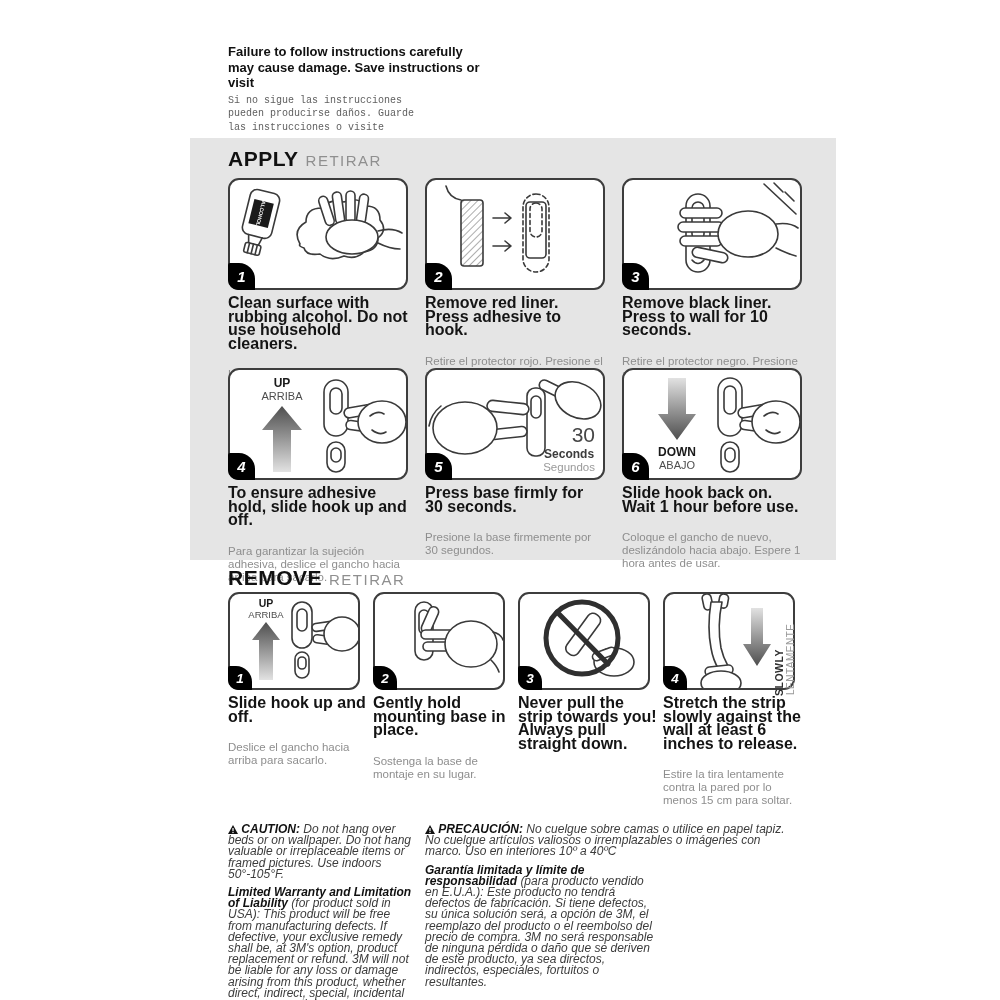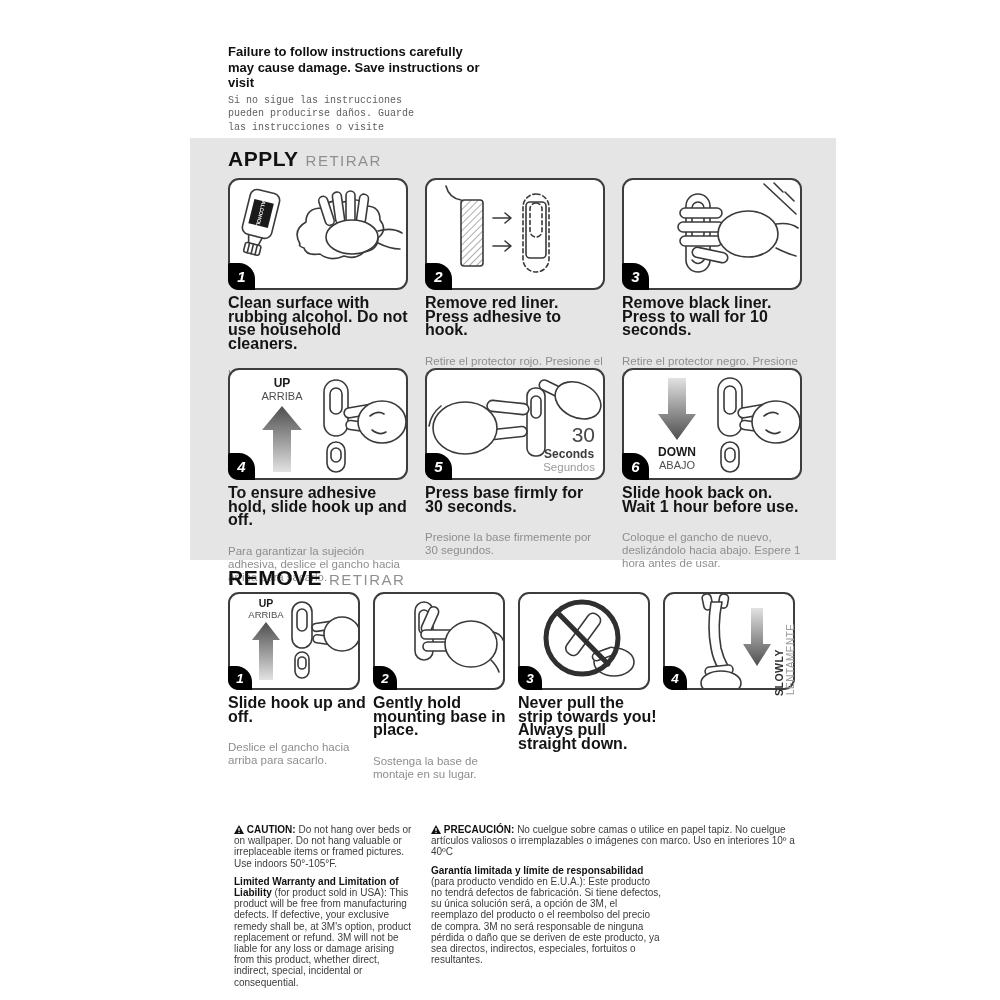--- a/index.html
+++ b/index.html
@@ -37,21 +37,21 @@
   .sec30 .n{font-size:21px;font-weight:normal;color:#474747;line-height:26px;text-align:right;}
   .sec30 .s1{font-size:12px;font-weight:bold;color:#3c3c3c;line-height:13px;}
   .sec30 .s2{font-size:11.5px;color:#9a9a9a;line-height:12.5px;}
   .vtext{position:absolute;white-space:nowrap;transform:rotate(-90deg);transform-origin:0% 100%;}
   .vt-b{font-size:10.5px;font-weight:bold;color:#2f2f2f;letter-spacing:.5px;}
   .vt-g{font-size:10px;color:#9a9a9a;letter-spacing:.5px;}
   
   .ln{stroke:#3a3a3a;fill:none;stroke-width:1.6;stroke-linecap:round;stroke-linejoin:round;}
   .fw{fill:#fff;stroke:#3a3a3a;stroke-width:1.6;stroke-linejoin:round;}
   
-  .fine{font-size:10px;line-height:11.2px;color:#3c3c3c;margin:0 0 7px 6px;}
+  .fine{font-size:12px;line-height:11.2px;color:#3c3c3c;margin:0 0 7px 0;font-style:italic;}
   .fine b{color:#111;}
   .warn{display:inline-block;vertical-align:-1px;}
 </style>
 </head>
 <body>
 
 <div id="page">
 
   <div class="abs" style="left:228px;top:44px;width:260px">
     <div class="hdr-bold">Failure to follow instructions carefully may cause damage. Save instructions or visit</div>
@@ -334,20 +334,24 @@
   <div class="step-text step-text-sm" style="left:228px;top:696px">
     <div class="en">Slide hook up and off.</div>
     <div class="es">Deslice el gancho hacia arriba para sacarlo.</div>
   </div>
   <div class="step-text step-text-sm" style="left:373px;top:696px">
     <div class="en">Gently hold mounting base in place.</div>
     <div class="es">Sostenga la base de montaje en su lugar.</div>
   </div>
   <div class="step-text step-text-sm" style="left:518px;top:696px">
     <div class="en">Never pull the strip towards you! Always pull straight down.</div>
+  </div>
+  <div class="step-text step-text-sm" style="left:663px;top:696px">
+    <div class="en">Stretch the strip slowly against the wall at least 6 inches to release.</div>
+    <div class="es">Estire la tira lentamente contra la pared por lo menos 15 cm para soltar.</div>
   </div>
 
   <div class="abs" style="left:228px;top:824px;width:184px">
     <p class="fine">
       <svg class="warn" width="10" height="9" viewBox="0 0 10 9">
           <path d="M5 0 L10 9 L0 9 Z" fill="#111"></path>
           <rect x="4.4" y="3" width="1.2" height="3.2" fill="#fff"></rect>
           <rect x="4.4" y="7" width="1.2" height="1.1" fill="#fff"></rect>
         </svg>
       <b>CAUTION:</b>

